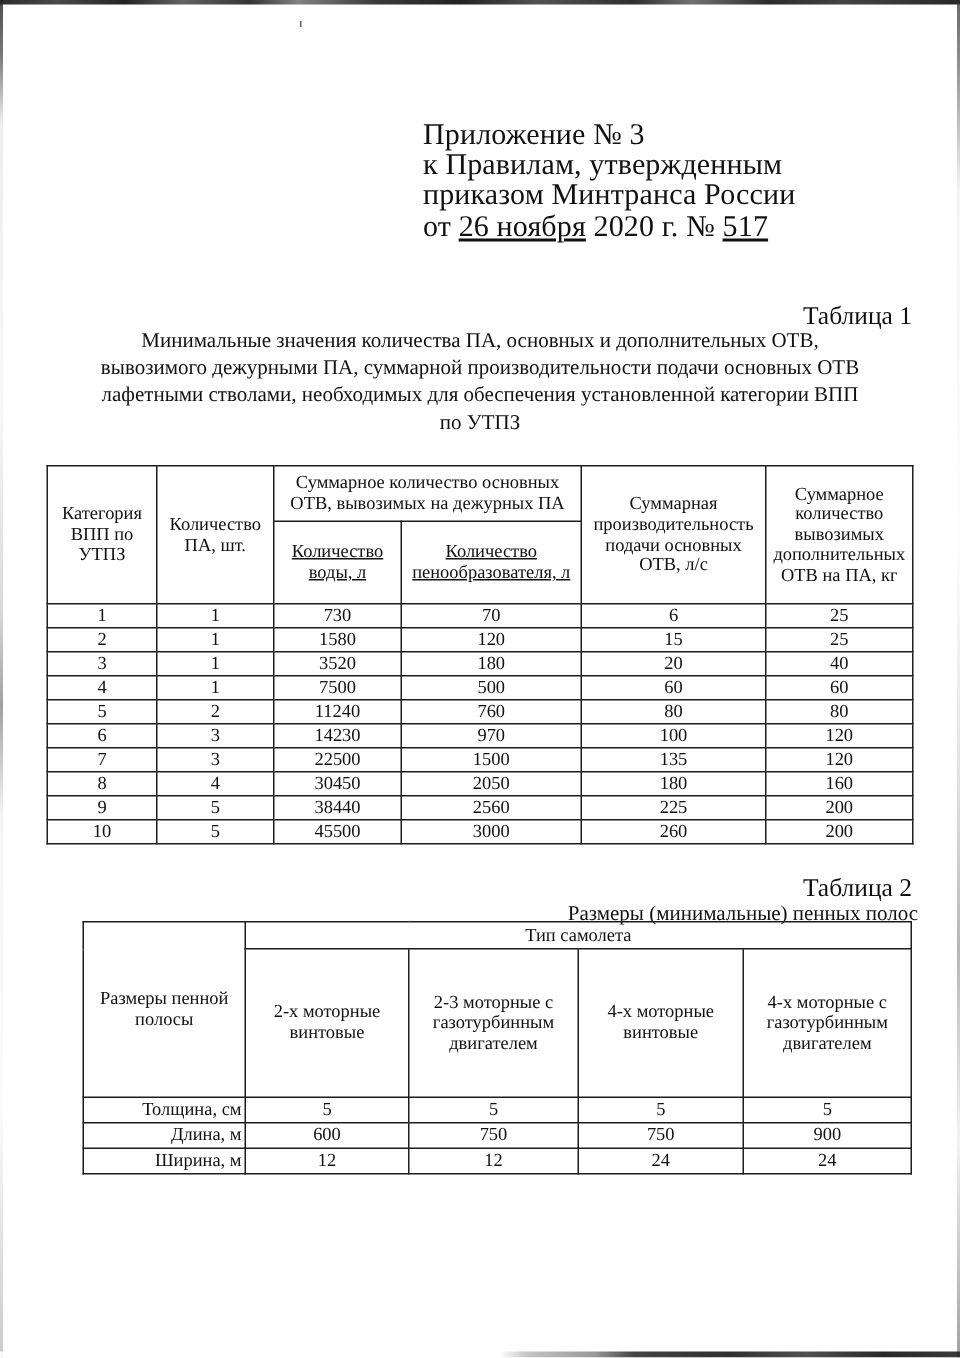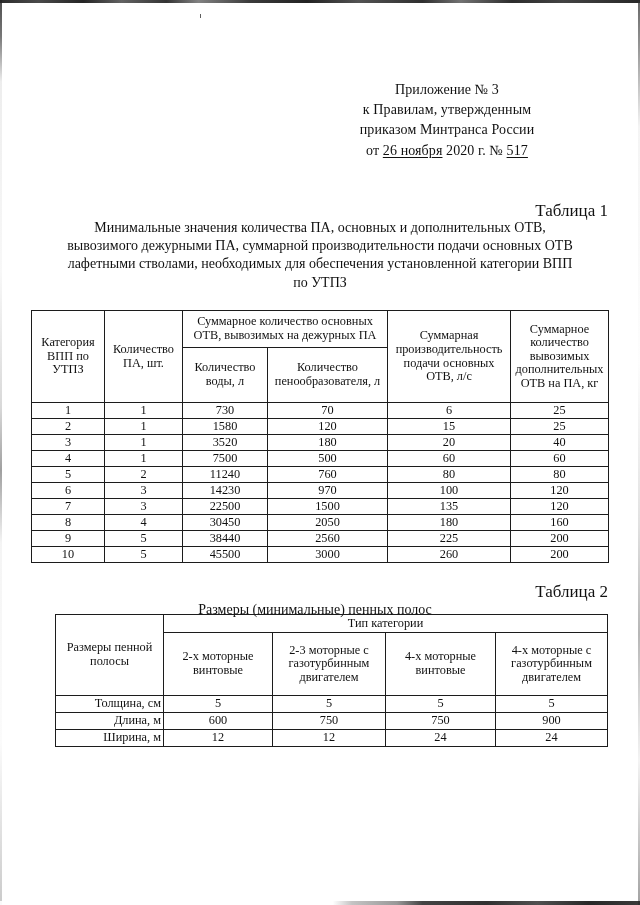--- a/index.html
+++ b/index.html
@@ -60,22 +60,22 @@
     background: #2a2a2a;
     opacity: 0.75;
   }
 
   
   .doc-header {
     position: absolute;
     top: 80px;
     right: 28px;
     width: 330px;
-    text-align: center;
-    font-size: 14px;
+    text-align: left;
+    font-size: 20px;
     line-height: 20.2px;
     letter-spacing: 0.1px;
   }
   .doc-header div { white-space: nowrap; }
   .u { text-decoration: underline; text-underline-offset: 1.5px; }
 
   
   .tbl-num {
     position: absolute;
     right: 32px;
@@ -90,23 +90,23 @@
     top: 219px;
     left: 30px;
     width: 580px;
     text-align: center;
     font-size: 14px;
     line-height: 18.2px;
   }
   .tbl2-title {
     position: absolute;
     top: 601px;
-    left: 39px;
+    left: 60px;
     width: 552px;
-    text-align: center;
+    text-align: right;
     font-size: 14px;
     line-height: 17px;
   }
 
   
   table.doc {
     position: absolute;
     border-collapse: collapse;
     font-size: 12.3px;
     line-height: 13.6px;
@@ -123,31 +123,31 @@
   table.doc td.num { padding: 0; height: 15px; }
 
   
   #table1 {
     top: 310px;
     left: 31px;
     width: 577px;
   }
   #table1 th { padding: 3px 3px; }
   #table1 th.tall { height: 78px; }
-  #table1 th.sub { height: 48px; }
+  #table1 th.sub { height: 48px; text-decoration: underline; }
   #table1 th.grp { height: 30px; }
 
   
   #table2 {
     top: 614px;
     left: 55px;
     width: 552px;
   }
   #table2 th.grp { height: 17px; }
-  #table2 th.col { height: 58px; padding: 2px 4px; }
+  #table2 th.col { height: 58px; padding: 20px 4px; }
   #table2 th.rowhdr { height: 75px; padding: 2px 4px; }
   #table2 td { height: 16px; }
   #table2 td.rowlabel { text-align: right; }
 </style>
 </head>
 <body>
 
 <div class="scan-edge-top"></div>
 <div class="scan-edge-left"></div>
 <div class="scan-edge-right"></div>
@@ -284,21 +284,21 @@
   <colgroup>
     <col style="width:108px">
     <col style="width:109px">
     <col style="width:113px">
     <col style="width:110px">
     <col style="width:112px">
   </colgroup>
   <thead>
     <tr>
       <th class="rowhdr" rowspan="2">Размеры пенной полосы</th>
-      <th class="grp" colspan="4">Тип категории</th>
+      <th class="grp" colspan="4">Тип самолета</th>
     </tr>
     <tr>
       <th class="col">2-х моторные винтовые</th>
       <th class="col">2-3 моторные с газотурбинным двигателем</th>
       <th class="col">4-х моторные винтовые</th>
       <th class="col">4-х моторные с газотурбинным двигателем</th>
     </tr>
   </thead>
   <tbody>
       <tr>

